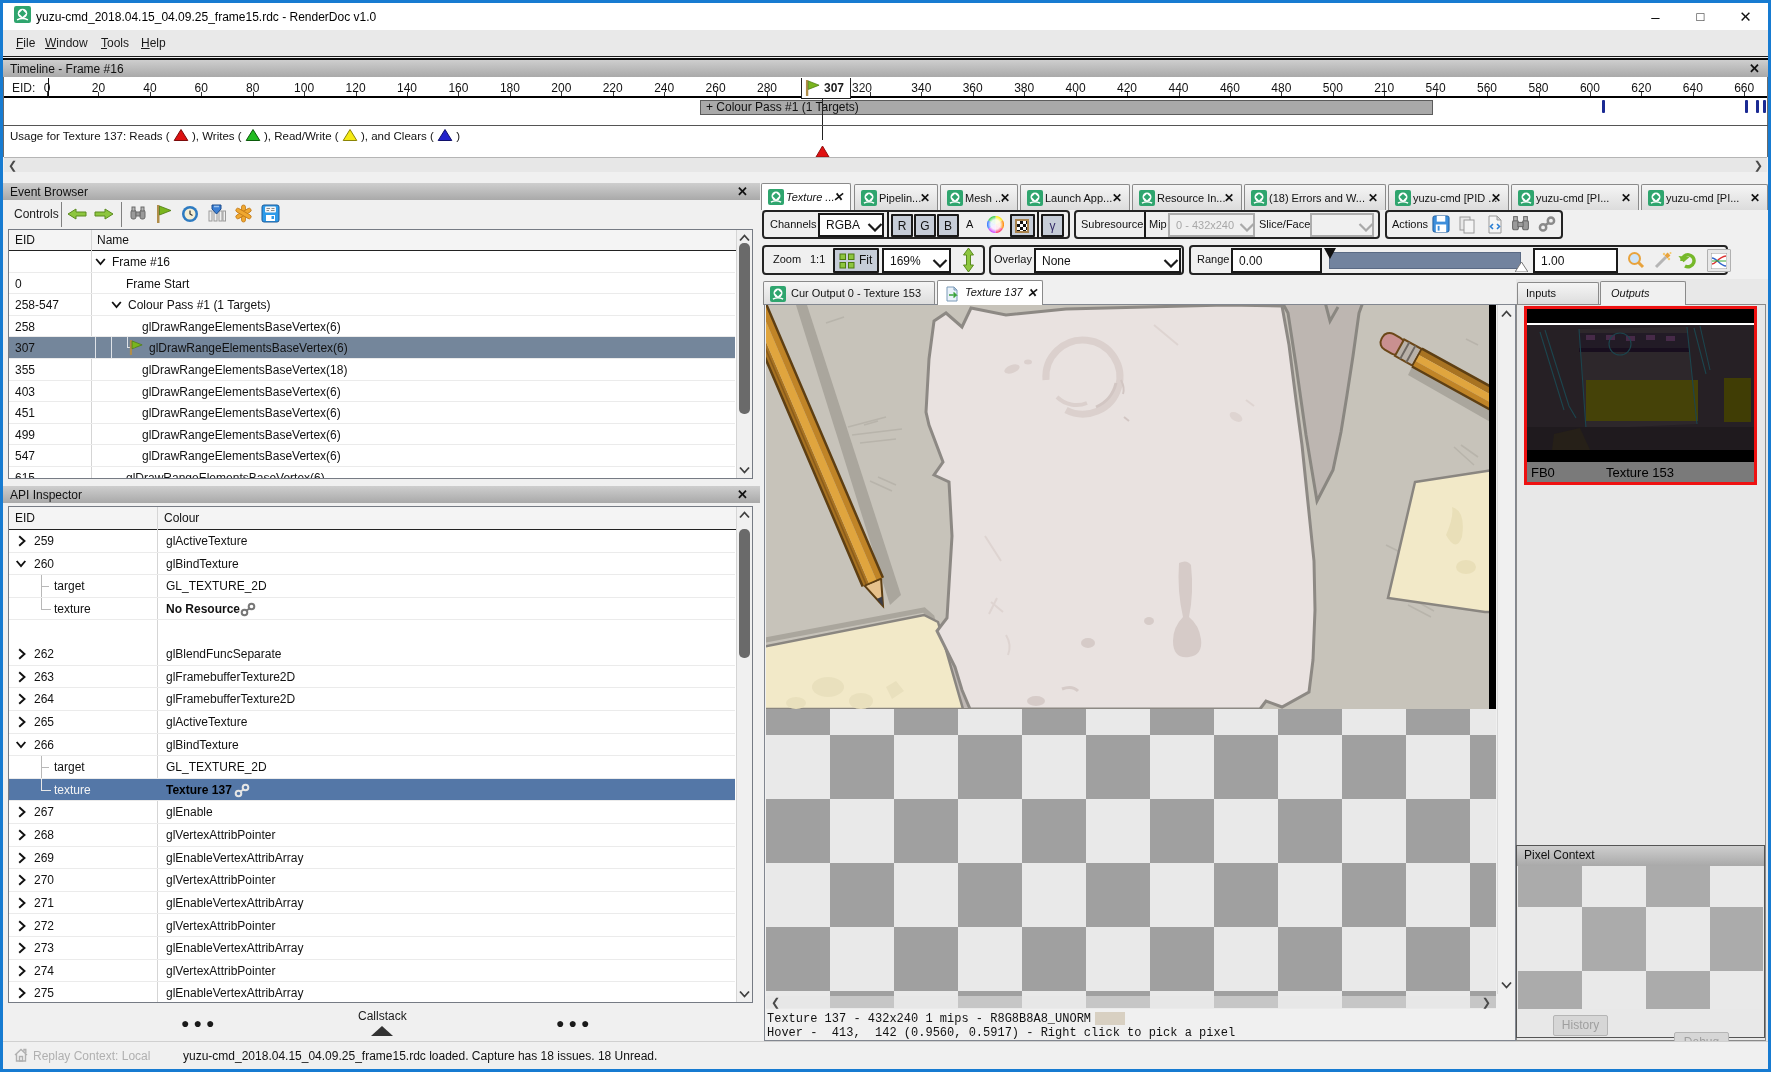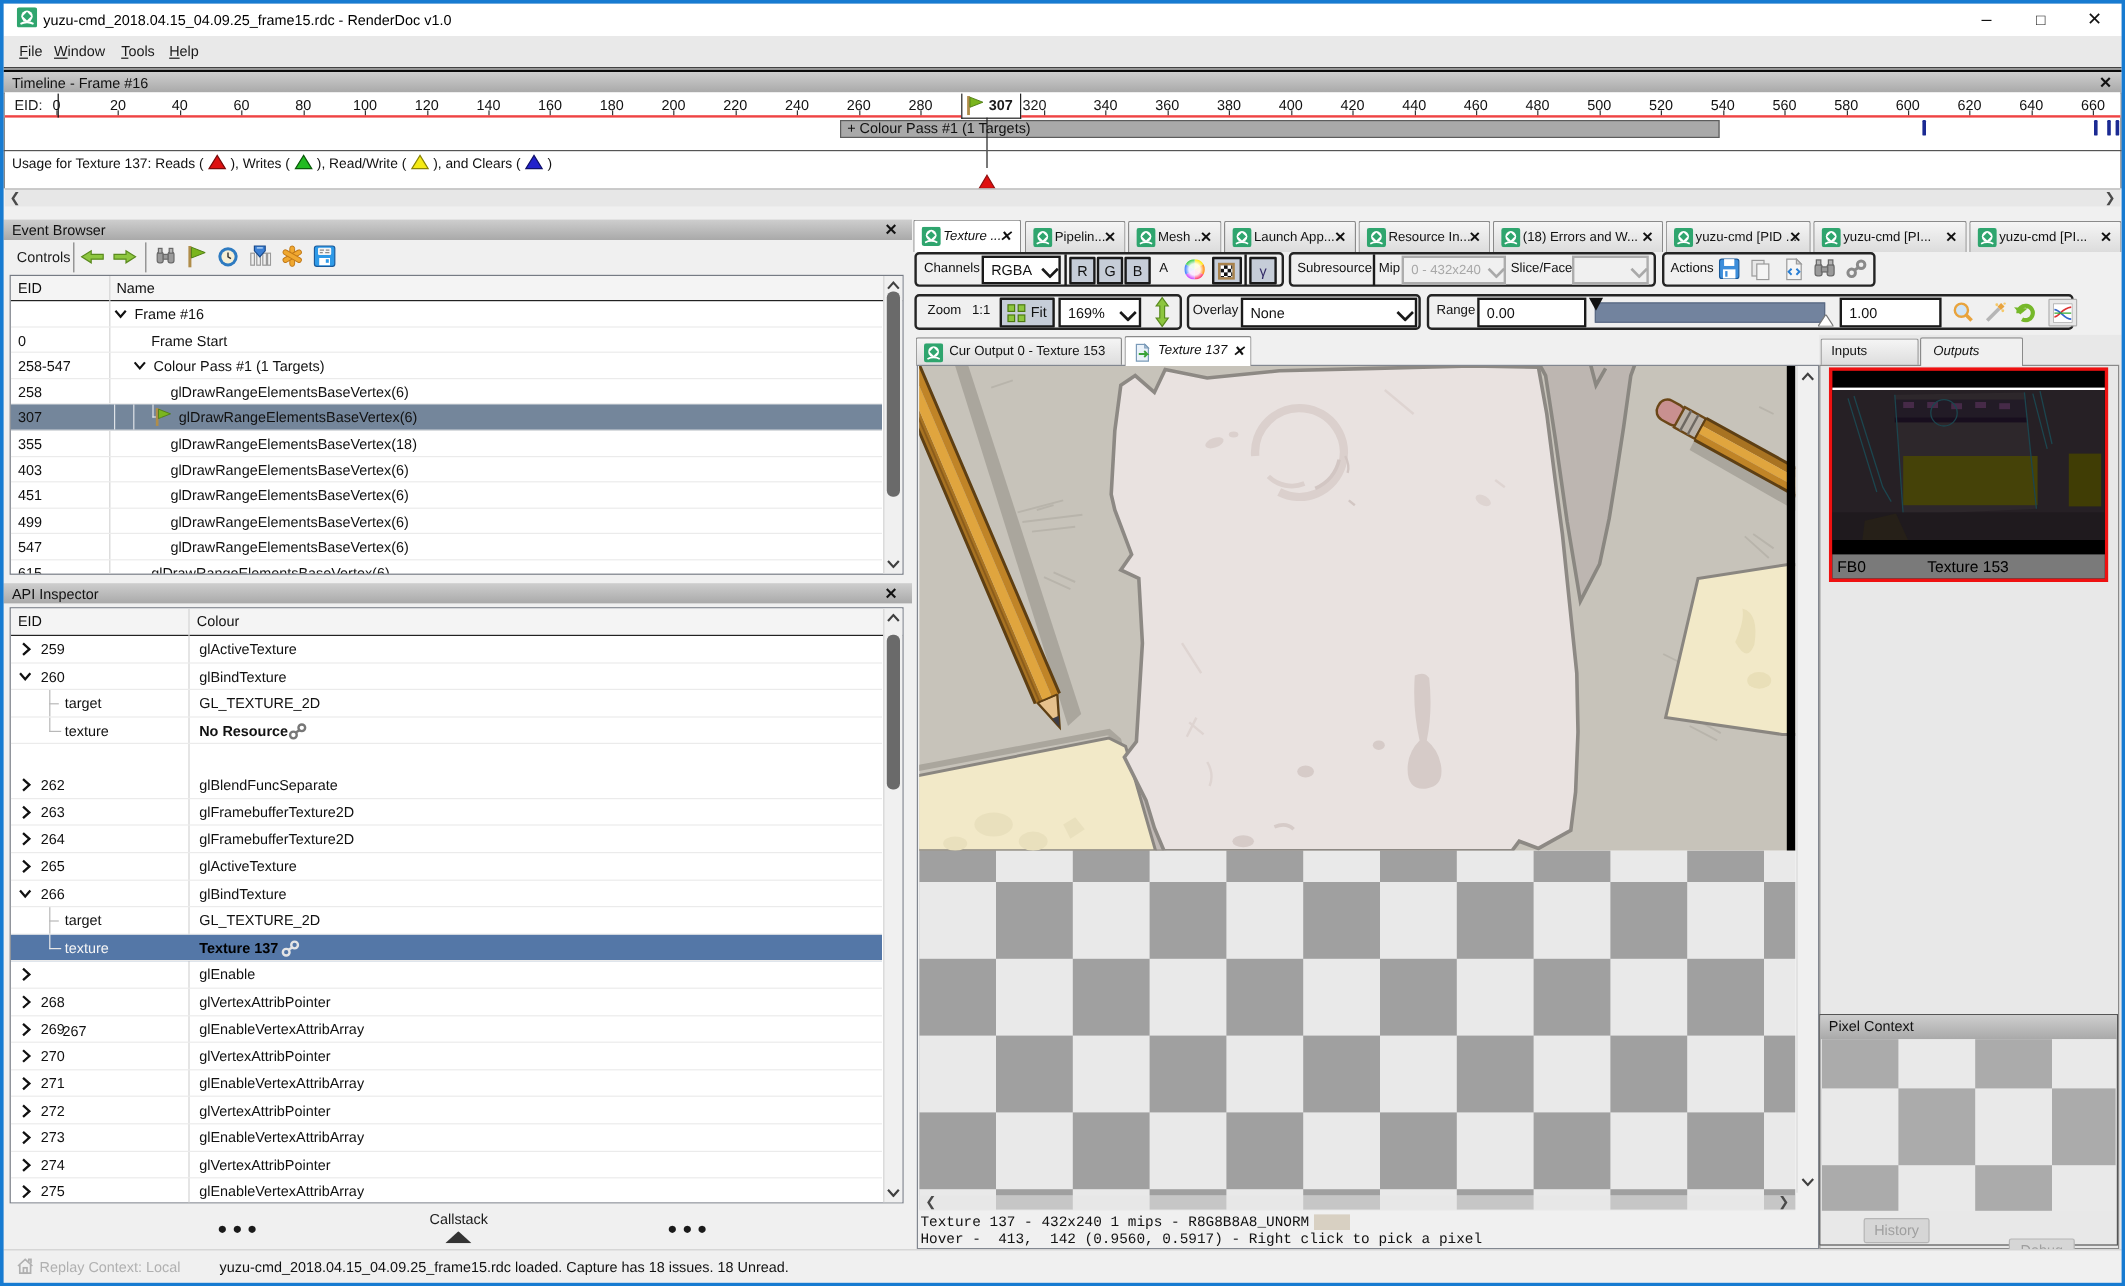--- a/index.html
+++ b/index.html
@@ -58,21 +58,21 @@
  <div class="menuitem" style="left:98px;"><u>T</u>ools</div>
  <div class="menuitem" style="left:138px;"><u>H</u>elp</div>
 </div>
 <div style="position:absolute;left:3px;top:56px;width:1765px;height:1px;background:#1a1a1a;"></div>
 <div style="position:absolute;left:3px;top:58px;width:1765px;height:2px;background:#0a0a0a;"></div>
 <div class="phdr" id="tl-hdr" style="left:3px;top:60px;width:1765px;height:17px;">
     <div class="t">Timeline - Frame #16</div>
     <div class="x">✕</div>
   </div>
 <div style="position:absolute;left:3px;top:77px;width:1765px;height:80px;background:#fff;border-left:1px solid #6a6a6a;border-right:1px solid #6a6a6a;"></div>
-<div id="tl-ruler" style="position:absolute;left:4px;top:78px;width:1763px;height:20px;background:#fff;border-bottom:2px solid #ef4444;">
+<div id="tl-ruler" style="position:absolute;left:4px;top:78px;width:1763px;height:20px;background:#fff;border-bottom:2px solid #000000;">
  <span style="position:absolute;left:8px;top:3px;font-size:12px;">EID:</span>
  <div style="position:absolute;left:44px;top:0;width:1px;height:20px;background:#111;"></div>
  <div class="tick" style="left:43.0px;">0</div>
     <div class="tick" style="left:94.4px;">20</div>
     <div class="tick" style="left:145.9px;">40</div>
     <div class="tick" style="left:197.3px;">60</div>
     <div class="tick" style="left:248.7px;">80</div>
     <div class="tick" style="left:300.1px;">100</div>
     <div class="tick" style="left:351.6px;">120</div>
     <div class="tick" style="left:403.0px;">140</div>
@@ -85,21 +85,21 @@
     <div class="tick" style="left:763.0px;">280</div>
     <div class="tick" style="left:917.3px;">340</div>
     <div class="tick" style="left:968.7px;">360</div>
     <div class="tick" style="left:1020.2px;">380</div>
     <div class="tick" style="left:1071.6px;">400</div>
     <div class="tick" style="left:1123.0px;">420</div>
     <div class="tick" style="left:1174.5px;">440</div>
     <div class="tick" style="left:1225.9px;">460</div>
     <div class="tick" style="left:1277.3px;">480</div>
     <div class="tick" style="left:1328.8px;">500</div>
-    <div class="tick" style="left:1380.2px;">520</div>
+    <div class="tick" style="left:1380.2px;">210</div>
     <div class="tick" style="left:1431.6px;">540</div>
     <div class="tick" style="left:1483.0px;">560</div>
     <div class="tick" style="left:1534.5px;">580</div>
     <div class="tick" style="left:1585.9px;">600</div>
     <div class="tick" style="left:1637.3px;">620</div>
     <div class="tick" style="left:1688.8px;">640</div>
     <div class="tick" style="left:1740.2px;">660</div>
     <div class="tickm" style="left:43.0px;"></div>
     <div class="tickm" style="left:94.4px;"></div>
     <div class="tickm" style="left:145.9px;"></div>
@@ -389,21 +389,21 @@
           <circle cx="4.5" cy="10.5" r="2.8"></circle>
           <circle cx="11.5" cy="4.5" r="2.8"></circle>
           <path d="M6.5 8.5 L9.5 6.5"></path>
         </g>
       </svg>
     </div>
     <div class="row" style="top:294.4px;height:22.6px;">
       <svg style="position:absolute;left:9px;top:5px" width="8" height="12" viewBox="0 0 8 12">
         <path d="M1.2 1.2 L6.5 6 L1.2 10.8" stroke="#111" stroke-width="1.9" fill="none"></path>
       </svg>
-      <span style="position:absolute;left:43px;top:4px;margin-top:47px;">267</span>
+      <span style="position:absolute;left:25px;top:4px;">267</span>
       <span style="position:absolute;left:157px;top:4px;">glEnable</span>
     </div>
     <div class="row" style="top:317.1px;height:22.6px;">
       <svg style="position:absolute;left:9px;top:5px" width="8" height="12" viewBox="0 0 8 12">
         <path d="M1.2 1.2 L6.5 6 L1.2 10.8" stroke="#111" stroke-width="1.9" fill="none"></path>
       </svg>
       <span style="position:absolute;left:25px;top:4px;">268</span>
       <span style="position:absolute;left:157px;top:4px;">glVertexAttribPointer</span>
     </div>
     <div class="row" style="top:339.7px;height:22.6px;">

